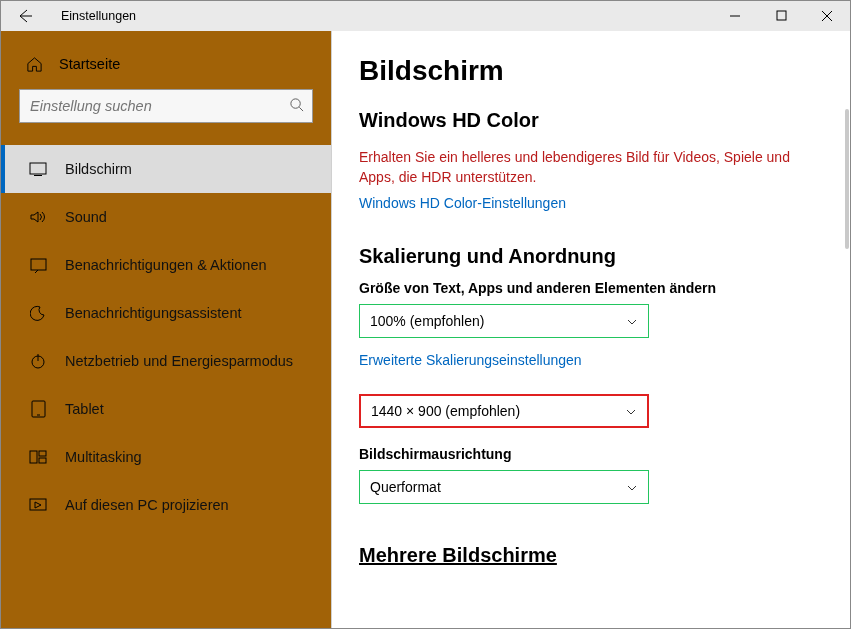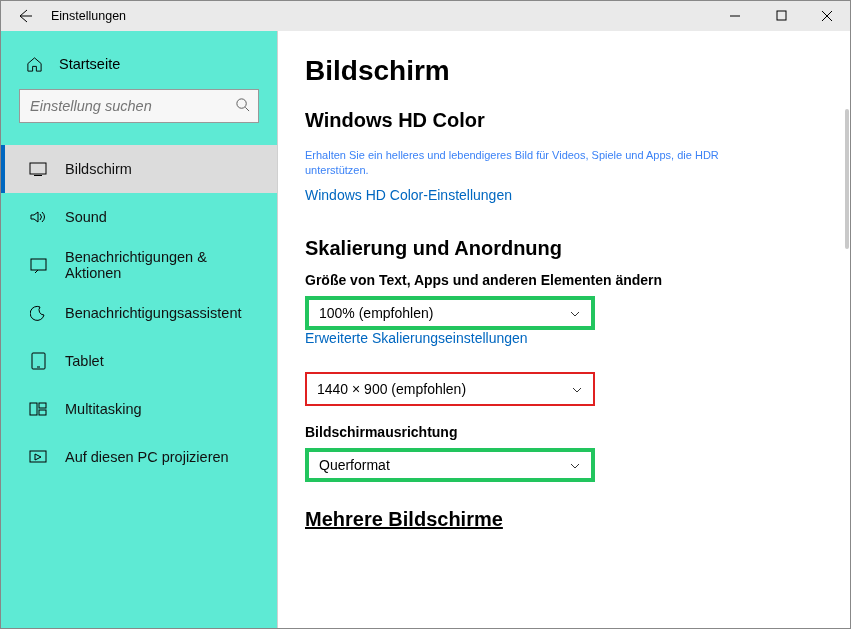--- a/index.html
+++ b/index.html
@@ -19,31 +19,31 @@
   
   .titlebar {
     height: 30px;
     display: flex;
     align-items: center;
     justify-content: space-between;
     background: #eaeaea;
     border-bottom: 1px solid #eaeaea;
     padding-left: 8px;
   }
-  .titlebar-left { display:flex; align-items:center; gap:10px; }
+  .titlebar-left { display:flex; align-items:center; gap:20px; }
   .back-btn { width:32px; height:30px; display:flex; align-items:center; justify-content:center; }
   .title { font-size: 12.5px; }
   .win-ctrls { display:flex; }
   .win-ctrls .wc { width:46px; height:30px; display:flex; align-items:center; justify-content:center; }
   .win-ctrls svg { stroke:#000; }
   
   .cols { flex:1; display:flex; min-height:0; }
   .sidebar {
-    width: 276px;
-    background: #5eead4;
+    width: 330px;
+    background: #a16207;
     padding: 18px 0 0 0;
     overflow: hidden;
     position: relative;
   }
   .home-row {
     display:flex; align-items:center; gap:16px;
     padding: 6px 18px 16px 24px;
   }
   .home-row .label { font-size: 14.5px; }
   .search-box {
@@ -77,29 +77,29 @@
     background: #dcdcdc;
   }
   .nav-icon { width:18px; height:18px; display:flex; align-items:center; justify-content:center; flex:0 0 18px; }
   .nav-icon svg { display:block; }
   .content {
     flex:1; background:#fff; padding: 24px 28px 0 28px;
     overflow:hidden; position:relative;
   }
   h1.page-title { font-size: 28px; font-weight:600; margin:0 0 22px 0; }
   h2.section { font-size: 20px; font-weight:600; margin: 0 0 12px 0; }
-  .body-text { color:#3b82f6; font-size:11px; line-height:1.4; margin:16px 0 8px 0; max-width:460px; }
+  .body-text { color:#b91c1c; font-size:14px; line-height:1.4; margin:16px 0 8px 0; max-width:460px; }
   .link { color:#0067c0; font-size:14px; margin-bottom: 34px; display:inline-block; cursor:pointer; }
   .field-label { font-size:14px; margin: 0 0 8px 0; font-weight: bold; }
   .dropdown {
     width: 290px; height: 34px;
-    border: 4px solid #22c55e;
+    border: 1px solid #22c55e;
     display:flex; align-items:center; justify-content:space-between;
     padding: 0 10px; font-size:14px;
-    margin-bottom: 0;
+    margin-bottom: 14px;
     background:#fff;
   }
   .dropdown.highlight { border: 2px solid #e02020; margin-bottom: 18px; }
   .chev { width:12px; height:12px; }
   .spacer26 { height: 26px; }
   
   .content::before {
     content:""; position:absolute; left:0; top:0; bottom:0; width:1px; background:#d0d0d0;
   }
   .scroll-thumb {
@@ -193,20 +193,29 @@
       <div class="nav-item">
         <span class="nav-icon">
             <svg width="16" height="16" viewBox="0 0 16 16" fill="none">
               <path d="M10 2 A7 7 0 1 0 14 10 A5 5 0 0 1 10 2 Z" stroke="#000"></path>
             </svg>
           </span>
         <span>Benachrichtigungsassistent</span>
       </div>
       <div class="nav-item">
         <span class="nav-icon">
+            <svg width="16" height="16" viewBox="0 0 16 16" fill="none">
+              <circle cx="8" cy="9" r="6" stroke="#000"></circle>
+              <line x1="8" y1="1" x2="8" y2="8" stroke="#000"></line>
+            </svg>
+          </span>
+        <span>Netzbetrieb und Energiesparmodus</span>
+      </div>
+      <div class="nav-item">
+        <span class="nav-icon">
             <svg width="15" height="18" viewBox="0 0 15 18" fill="none">
               <rect x="1" y="1" width="13" height="16" rx="1" stroke="#000"></rect>
               <line x1="6" y1="15" x2="9" y2="15" stroke="#000"></line>
             </svg>
           </span>
         <span>Tablet</span>
       </div>
       <div class="nav-item">
         <span class="nav-icon">
             <svg width="18" height="14" viewBox="0 0 18 14" fill="none">

